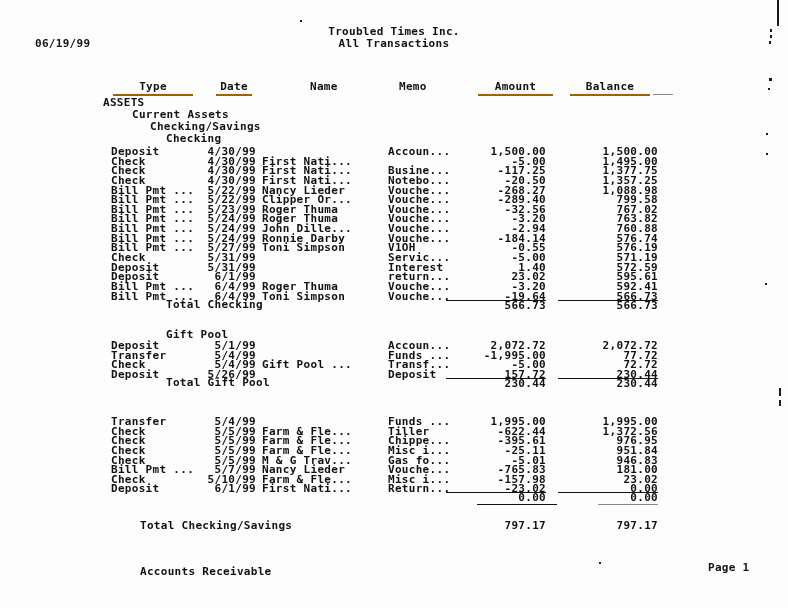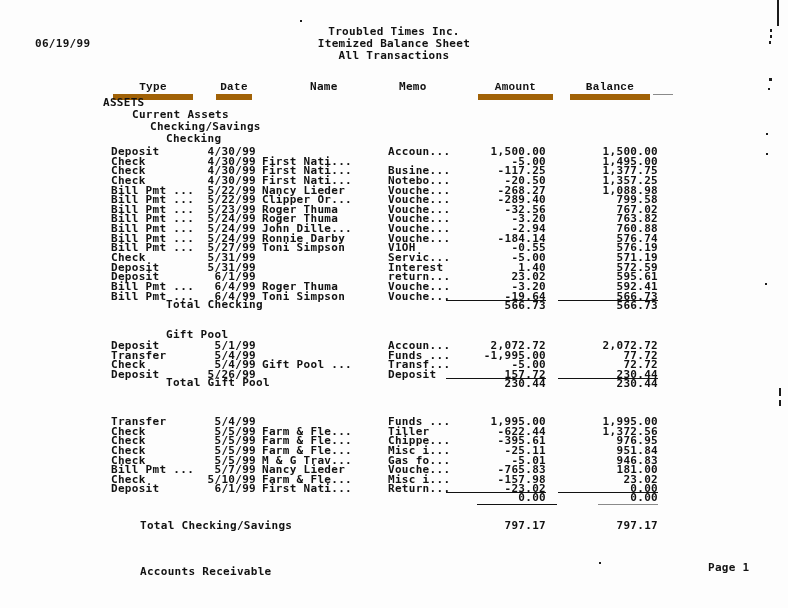--- a/index.html
+++ b/index.html
@@ -7,21 +7,21 @@
     position:relative;width:788px;height:608px;overflow:hidden;
     background:#fdfdfd;color:#121212;
     font-family:"DejaVu Sans Mono","Liberation Mono",monospace;
     font-weight:700;font-size:11px;letter-spacing:0.3px;
   }
   .abs{position:absolute;white-space:pre;line-height:11px;}
   
   .title-block{position:absolute;left:0;top:26px;width:788px;text-align:center;line-height:12px;}
   
   .colhead{position:absolute;top:81px;height:13px;line-height:12px;white-space:pre;}
-  .ul2{border-bottom:6px solid #a16207;font-family:Liberation Mono, monospace;}
+  .ul2{border-bottom:2px solid #a16207;}
   .ctr{text-align:center;}
   
   .rows{position:absolute;left:0;width:625px;}
   .row{position:relative;height:9.65px;}
   .cell{position:absolute;top:0;line-height:9.8px;white-space:pre;}
   .ct{left:111px;}
   .cd{left:176px;width:80px;text-align:right;}
   .cn{left:262px;}
   .cm{left:388px;}
   .ca{left:446px;width:100px;text-align:right;}
@@ -37,21 +37,20 @@
 </style>
 </head>
 <body>
 
 <div class="page">
 
   <div class="abs" style="left:35px;top:38px;">06/19/99</div>
 
   <div class="title-block">
     <div>Troubled Times Inc.</div>
-    <div>Itemized Balance Sheet</div>
     <div>All Transactions</div>
   </div>
 
   <div class="colhead ul2 ctr" style="left:113px;width:80px;">Type</div>
   <div class="colhead ul2 ctr" style="left:216px;width:36px;">Date</div>
   <div class="colhead" style="left:310px;">Name</div>
   <div class="colhead" style="left:399px;">Memo</div>
   <div class="colhead ul2 ctr" style="left:478px;width:75px;">Amount</div>
   <div class="colhead ul2 ctr" style="left:570px;width:80px;">Balance</div>
   <div class="rule-faint" style="left:653px;top:94px;width:20px;height:1px;"></div>

